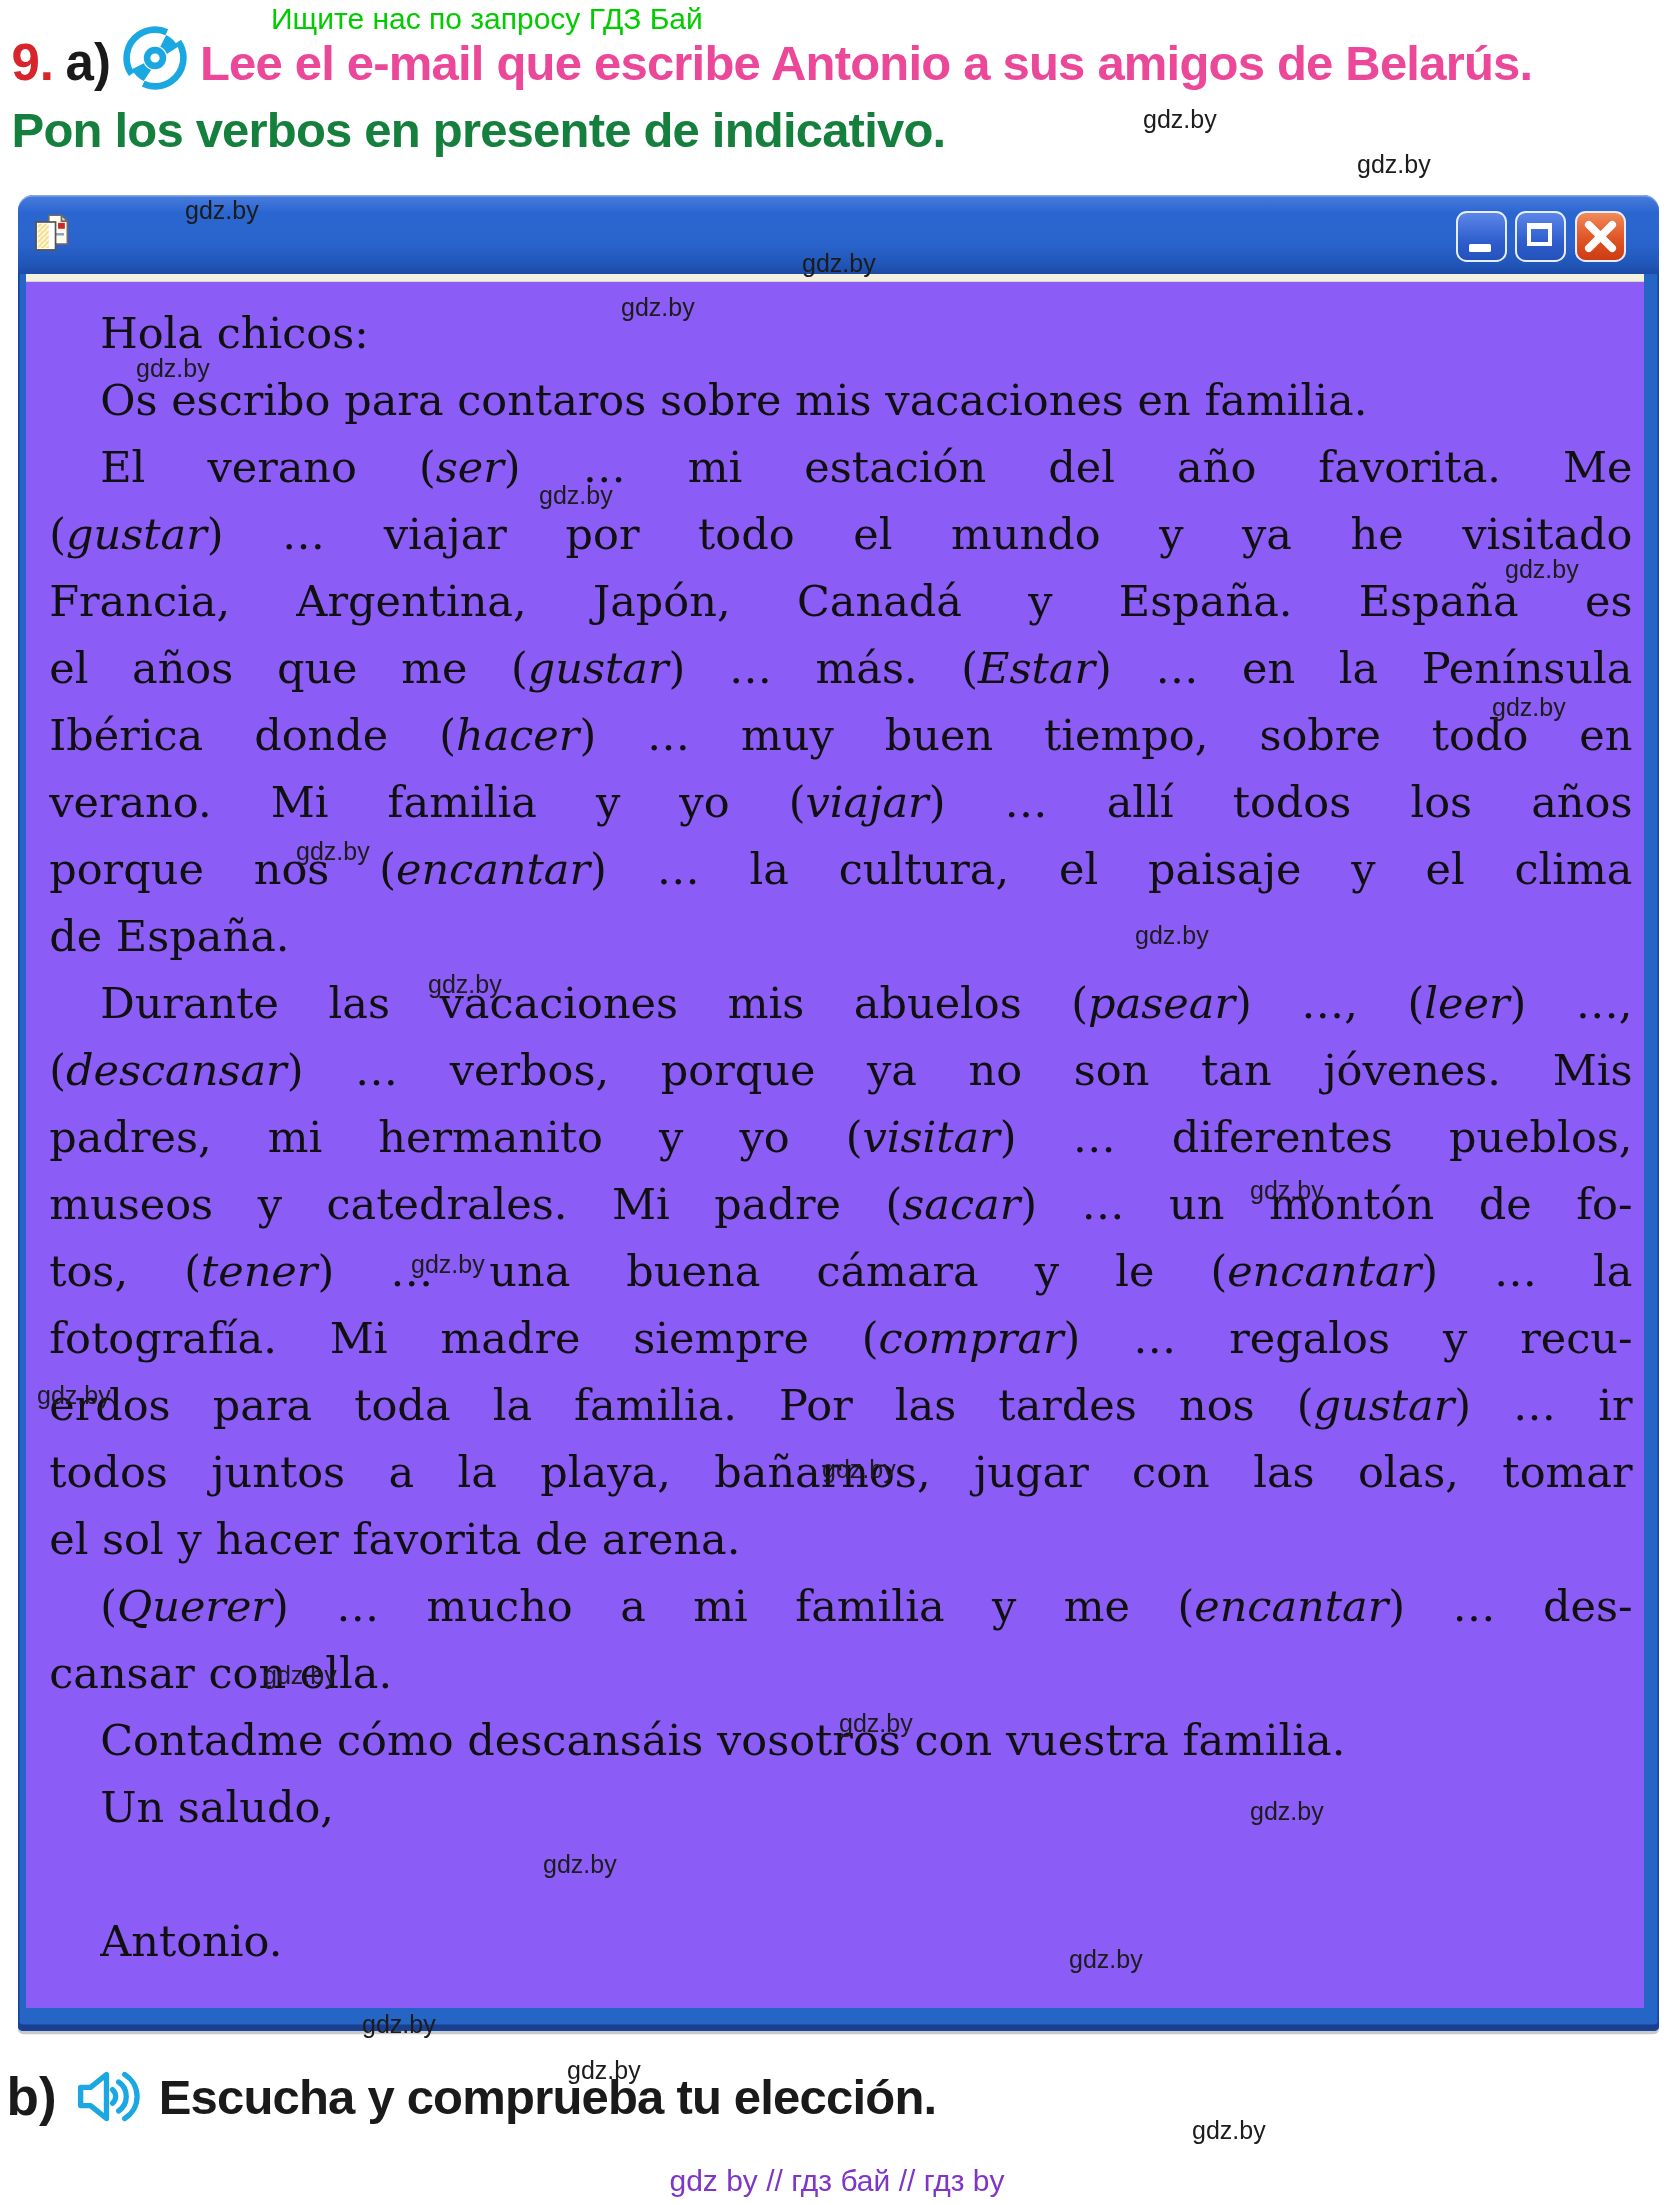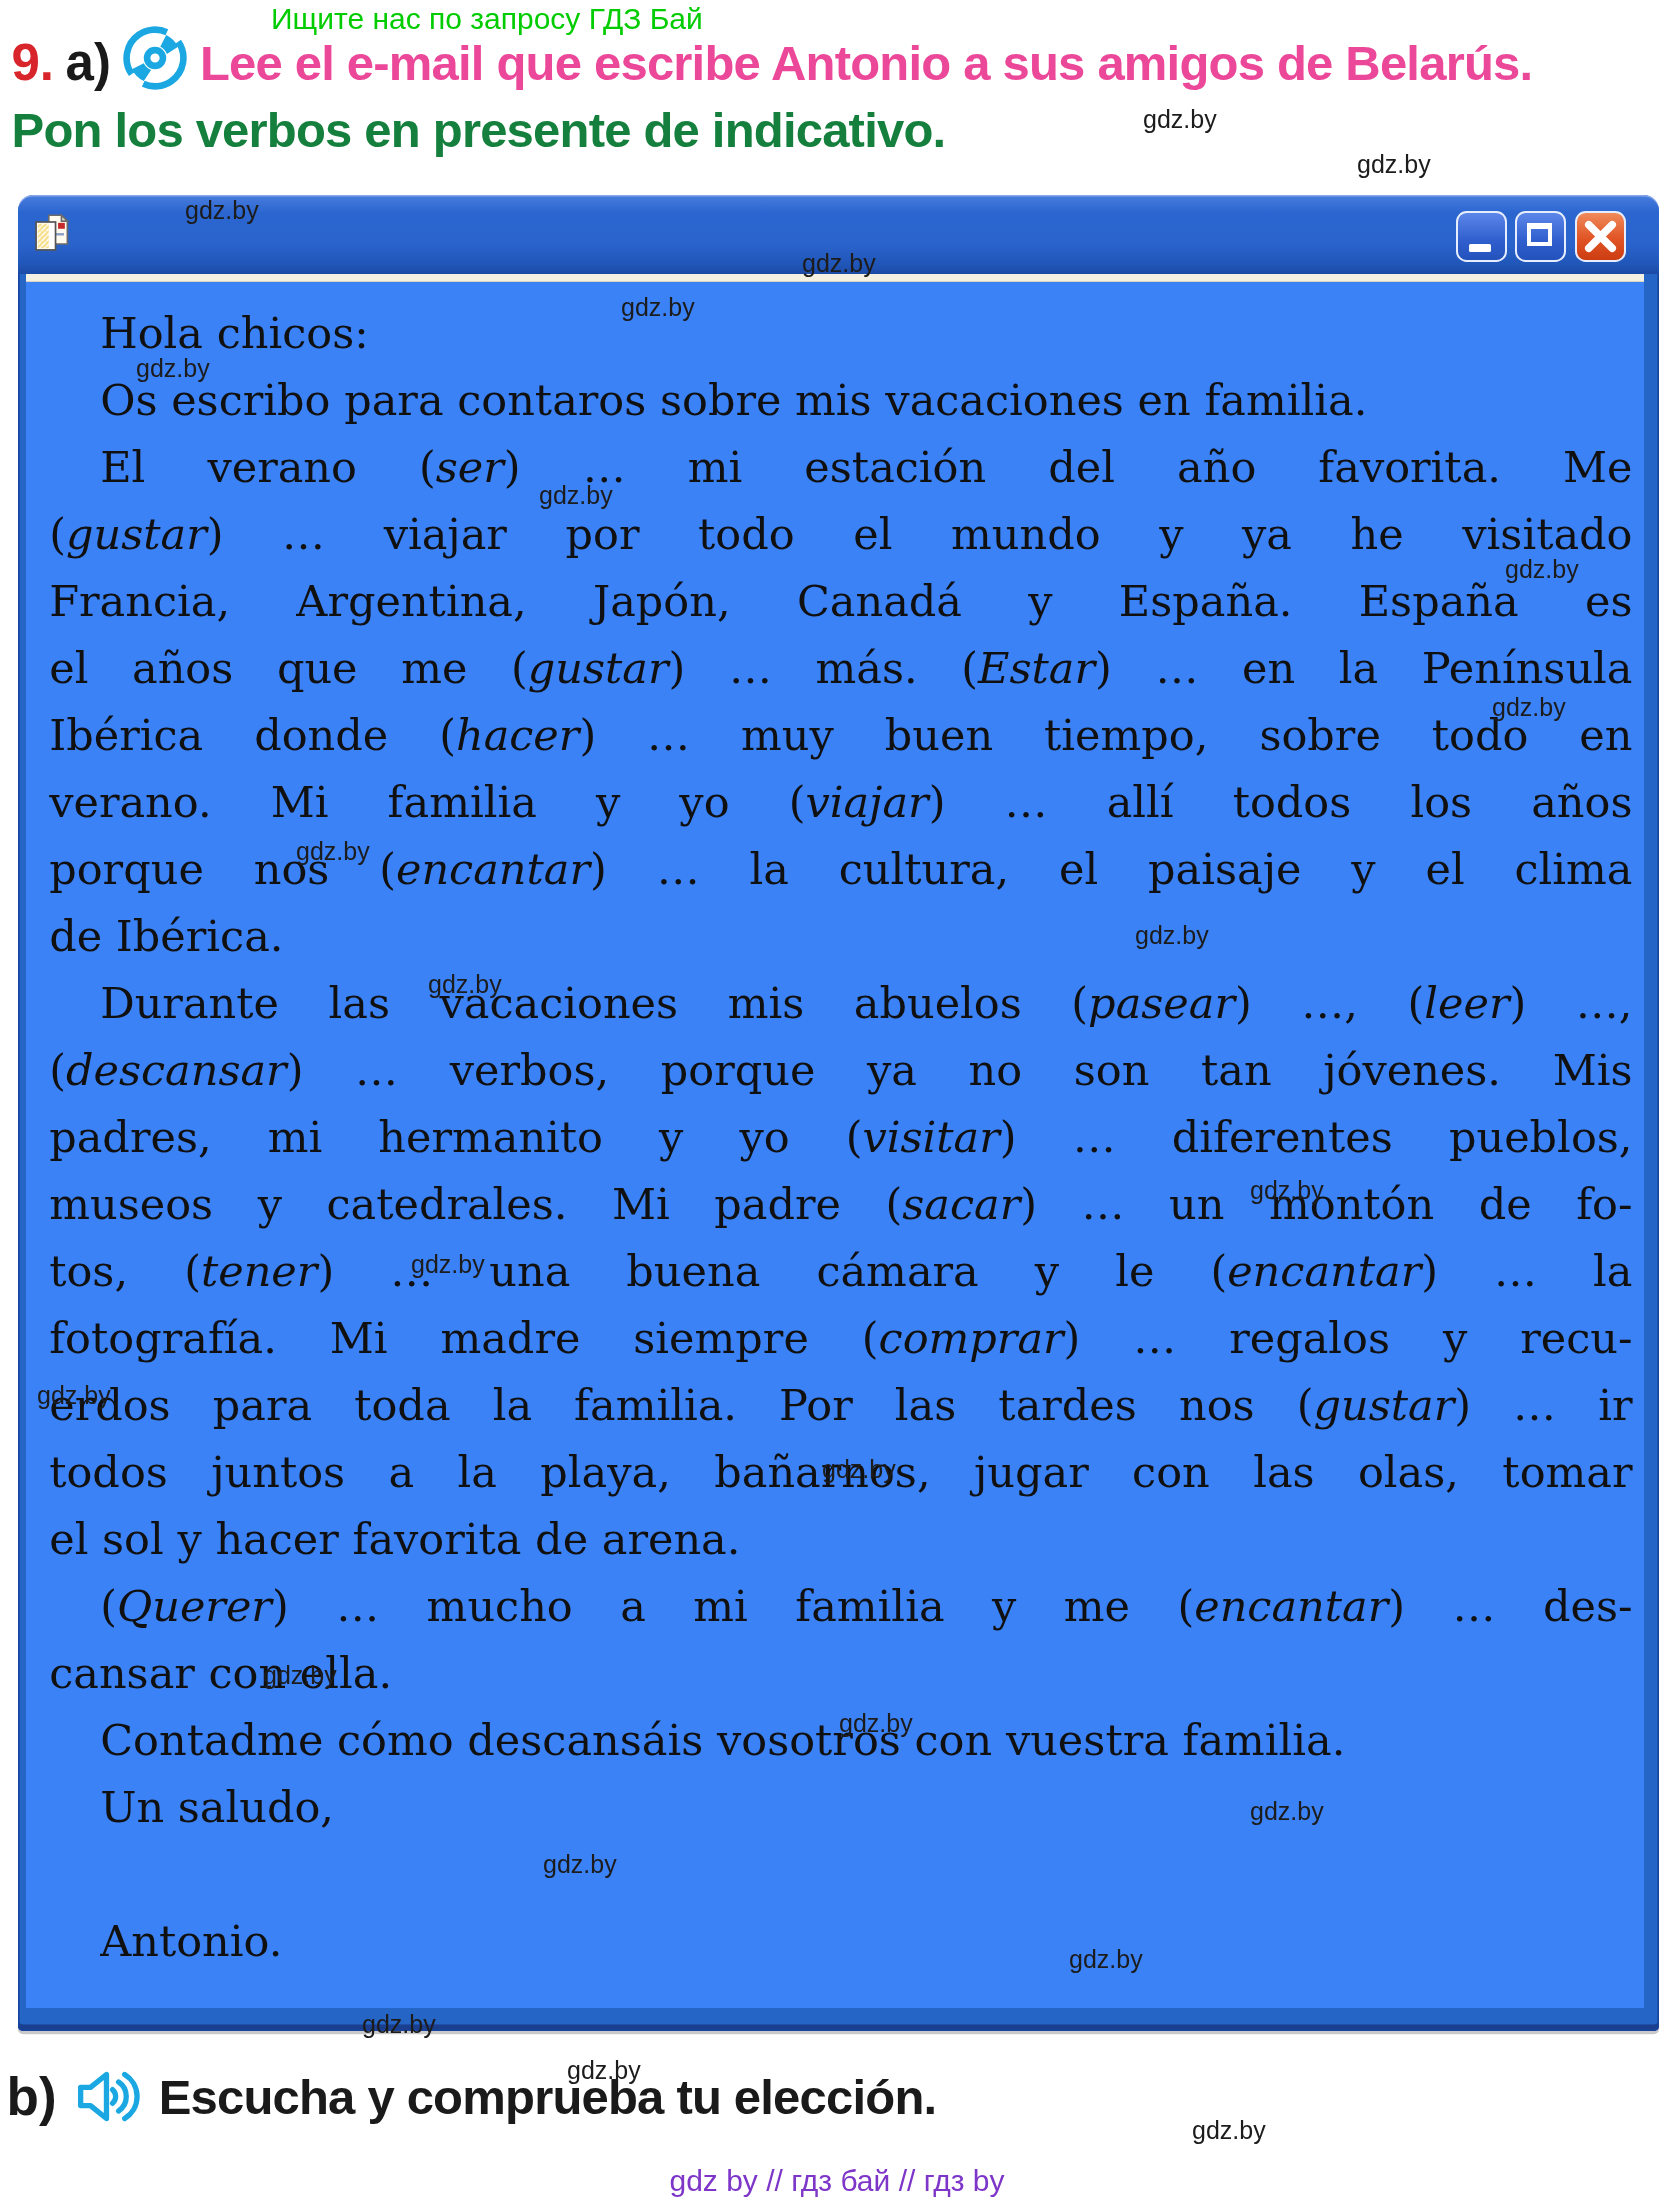--- a/index.html
+++ b/index.html
@@ -38,21 +38,21 @@
     border:2.5px solid #e6edfc;box-sizing:border-box;
   }
   .win-btn.min{left:1438px;background:linear-gradient(180deg,#5c86e9,#2f5ecd 60%,#2452bc);}
   .win-btn.max{left:1497px;background:linear-gradient(180deg,#5c86e9,#2f5ecd 60%,#2452bc);}
   .win-btn.close{left:1557px;background:linear-gradient(180deg,#f péro08a5a,#e05425 55%,#cc3d12);}
   .win-btn.close{background:linear-gradient(180deg,#f08a5a,#e05425 55%,#cc3d12);}
   .glyph-min{position:absolute;left:10.7px;bottom:8.2px;width:22px;height:8.2px;background:#fff;border-radius:1.6px;}
   .glyph-max{position:absolute;left:10px;top:10px;width:25px;height:23px;border:4.1px solid #fff;border-top-width:6.6px;box-sizing:border-box;}
   .glyph-close{position:absolute;left:0;top:0;width:100%;height:100%;}
   .content{
-    position:absolute;left:8.2px;right:15px;top:79px;bottom:23px;background:#3b82f6;
+    position:absolute;left:8.2px;right:15px;top:79px;bottom:23px;background:#8b5cf6;
   }
   .toolbar-strip{position:absolute;left:0;right:0;top:0;height:7.4px;background:#f4f1e2;border-bottom:0.8px solid #d9d5c2;}
   
   .email-body{
     position:absolute;left:23px;right:11.5px;top:26px;
     font-family:"DejaVu Serif",serif;font-size:43px;line-height:67px;color:#101010;
   }
   .line{white-space:normal;}
   .line.j{text-align:justify;text-align-last:justify;}
   .line.ind{padding-left:51px;}
@@ -128,21 +128,21 @@
     <div class="email-body" id="email-body">
         <div class="line ind"><span>Hola chicos:</span></div>
         <div class="line ind"><span>Os escribo para contaros sobre mis vacaciones en familia.</span></div>
         <div class="line ind j"><span>El verano (</span><span class="it">ser</span><span>) … mi estación del año favorita. Me</span></div>
         <div class="line j"><span>(</span><span class="it">gustar</span><span>) … viajar por todo el mundo y ya he visitado</span></div>
         <div class="line j"><span>Francia, Argentina, Japón, Canadá y España. España es</span></div>
         <div class="line j"><span>el años que me (</span><span class="it">gustar</span><span>) … más. (</span><span class="it">Estar</span><span>) … en la Península</span></div>
         <div class="line j"><span>Ibérica donde (</span><span class="it">hacer</span><span>) … muy buen tiempo, sobre todo en</span></div>
         <div class="line j"><span>verano. Mi familia y yo (</span><span class="it">viajar</span><span>) … allí todos los años</span></div>
         <div class="line j"><span>porque nos (</span><span class="it">encantar</span><span>) … la cultura, el paisaje y el clima</span></div>
-        <div class="line"><span>de Ibérica.</span></div>
+        <div class="line"><span>de España.</span></div>
         <div class="line ind j"><span>Durante las vacaciones mis abuelos (</span><span class="it">pasear</span><span>) …, (</span><span class="it">leer</span><span>) …,</span></div>
         <div class="line j"><span>(</span><span class="it">descansar</span><span>) … verbos, porque ya no son tan jóvenes. Mis</span></div>
         <div class="line j"><span>padres, mi hermanito y yo (</span><span class="it">visitar</span><span>) … diferentes pueblos,</span></div>
         <div class="line j"><span>museos y catedrales. Mi padre (</span><span class="it">sacar</span><span>) … un montón de fo-</span></div>
         <div class="line j"><span>tos, (</span><span class="it">tener</span><span>) … una buena cámara y le (</span><span class="it">encantar</span><span>) … la</span></div>
         <div class="line j"><span>fotografía. Mi madre siempre (</span><span class="it">comprar</span><span>) … regalos y recu-</span></div>
         <div class="line j"><span>erdos para toda la familia. Por las tardes nos (</span><span class="it">gustar</span><span>) … ir</span></div>
         <div class="line j"><span>todos juntos a la playa, bañarnos, jugar con las olas, tomar</span></div>
         <div class="line"><span>el sol y hacer favorita de arena.</span></div>
         <div class="line ind j"><span>(</span><span class="it">Querer</span><span>) … mucho a mi familia y me (</span><span class="it">encantar</span><span>) … des-</span></div>

